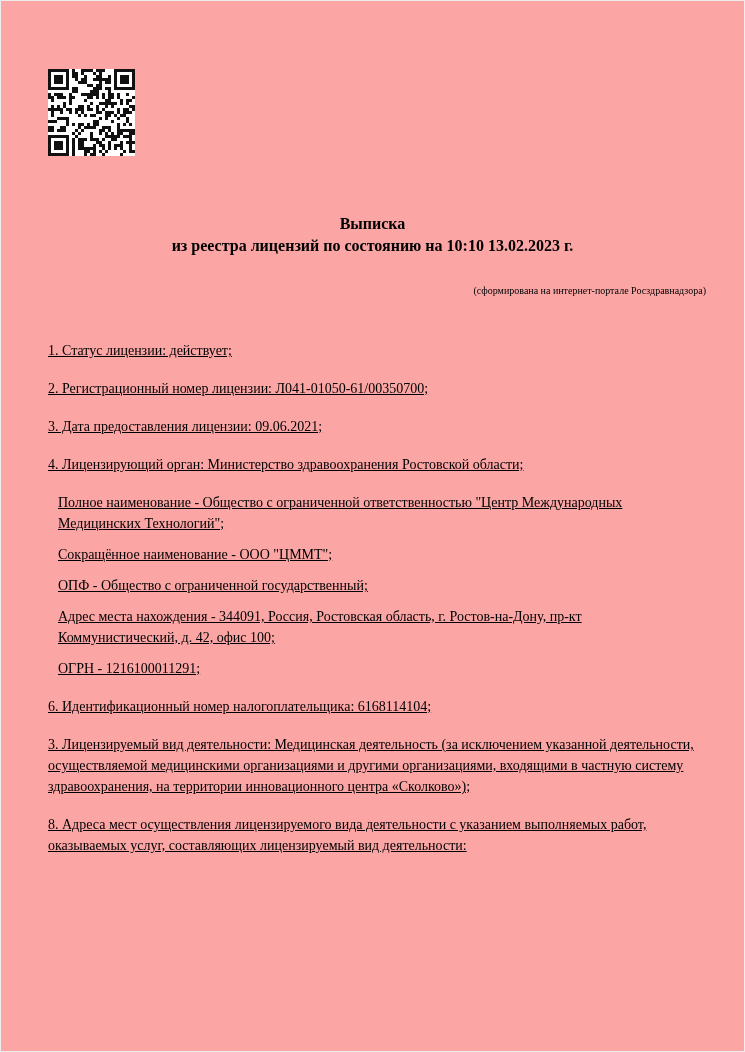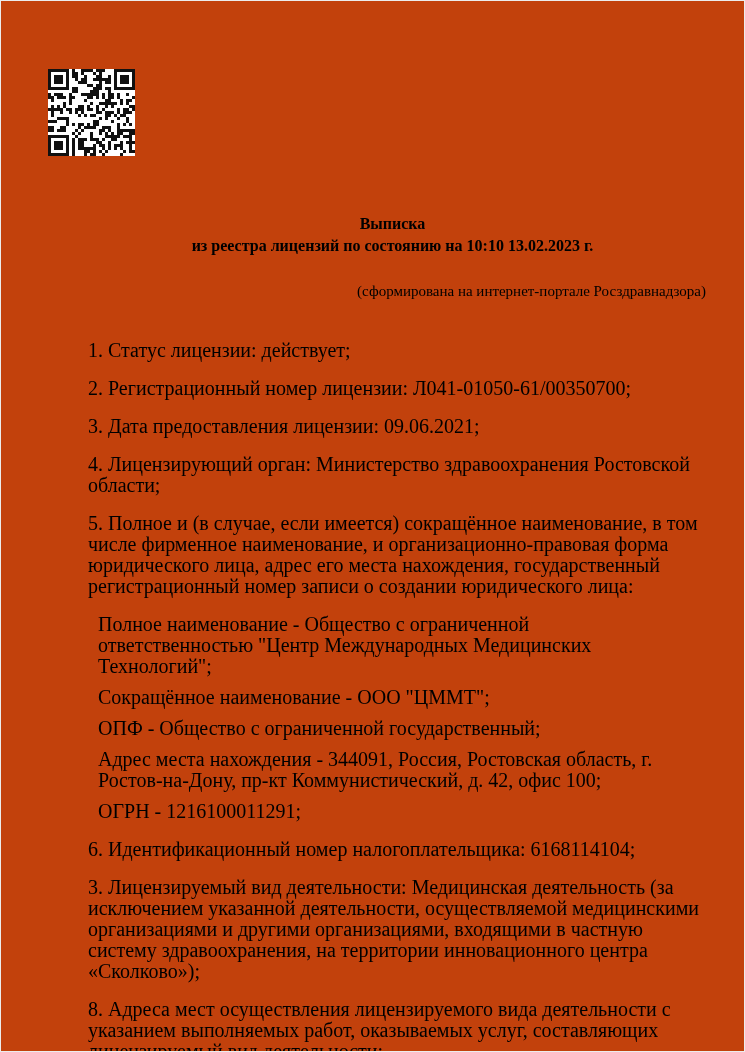--- a/index.html
+++ b/index.html
@@ -5,53 +5,53 @@
   html, body {
     margin: 0;
     padding: 0;
     background: #ffffff;
   }
   .page {
     position: relative;
     width: 745px;
     height: 1052px;
     box-sizing: border-box;
-    background: #c2410c;
+    background: #fca5a5;
     border: 1px solid #ececec;
     font-family: "Liberation Serif", "DejaVu Serif", serif;
     color: #000000;
     overflow: hidden;
-    padding-left: 40px;
   }
   .qr {
     position: absolute;
     top: 68px;
     left: 47px;
     width: 87px;
     height: 87px;
     background: #ffffff;
   }
   .title {
     padding-top: 212px;
     text-align: center;
     font-weight: bold;
     font-size: 16px;
     line-height: 22px;
   }
   .subtitle {
     margin-top: 27px;
     padding-right: 38px;
     text-align: right;
-    font-size: 15px;
+    font-size: 10px;
     line-height: 14px;
   }
   .doc-body {
     margin: 42px 45px 0 47px;
-    font-size: 20px;
+    font-size: 14px;
     line-height: 21px;
+    text-decoration: underline;
   }
   .doc-body p {
     margin: 0 0 17px 0;
   }
   .details {
     margin: 0 0 17px 0;
   }
   .details div {
     margin: 10px;
   }
@@ -458,21 +458,20 @@
     <div>из реестра лицензий по состоянию на 10:10 13.02.2023 г.</div>
   </div>
 
   <div class="subtitle">(сформирована на интернет-портале Росздравнадзора)</div>
 
   <div class="doc-body">
     <p>1. Статус лицензии: действует;</p>
     <p>2. Регистрационный номер лицензии: Л041-01050-61/00350700;</p>
     <p>3. Дата предоставления лицензии: 09.06.2021;</p>
     <p>4. Лицензирующий орган: Министерство здравоохранения Ростовской области;</p>
-    <p>5. Полное и (в случае, если имеется) сокращённое наименование, в том числе фирменное наименование, и организационно-правовая форма юридического лица, адрес его места нахождения, государственный регистрационный номер записи о создании юридического лица:</p>
 
     <div class="details">
       <div>Полное наименование - Общество с ограниченной ответственностью "Центр Международных Медицинских Технологий";</div>
       <div>Сокращённое наименование - ООО "ЦММТ";</div>
       <div>ОПФ - Общество с ограниченной государственный;</div>
       <div>Адрес места нахождения - 344091, Россия, Ростовская область, г. Ростов-на-Дону, пр-кт Коммунистический, д. 42, офис 100;</div>
       <div>ОГРН - 1216100011291;</div>
     </div>
 
     <p>6. Идентификационный номер налогоплательщика: 6168114104;</p>

